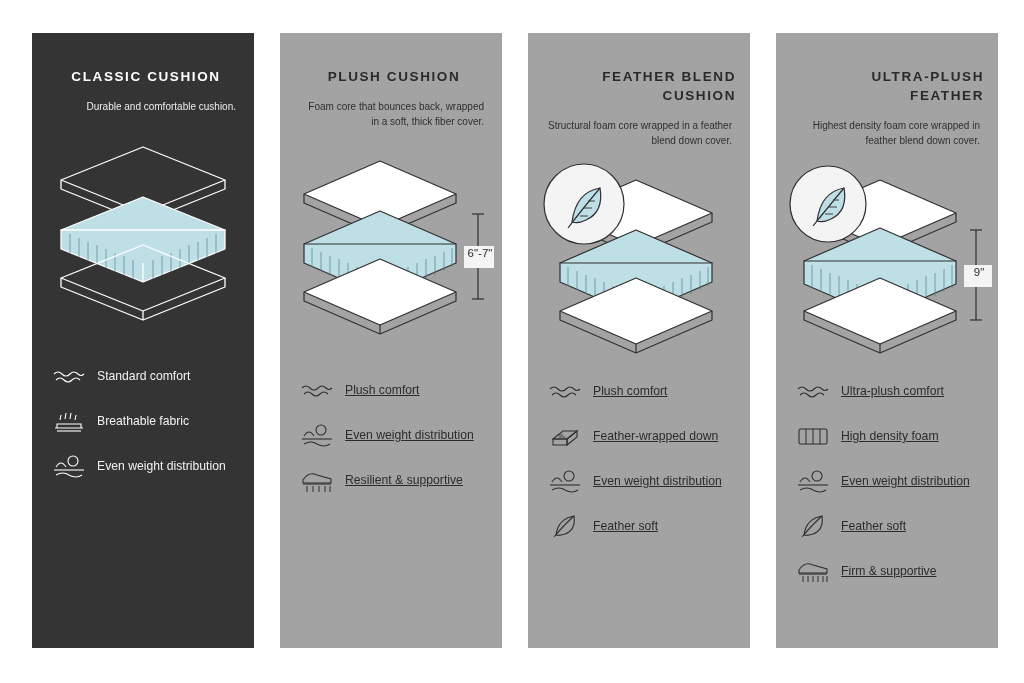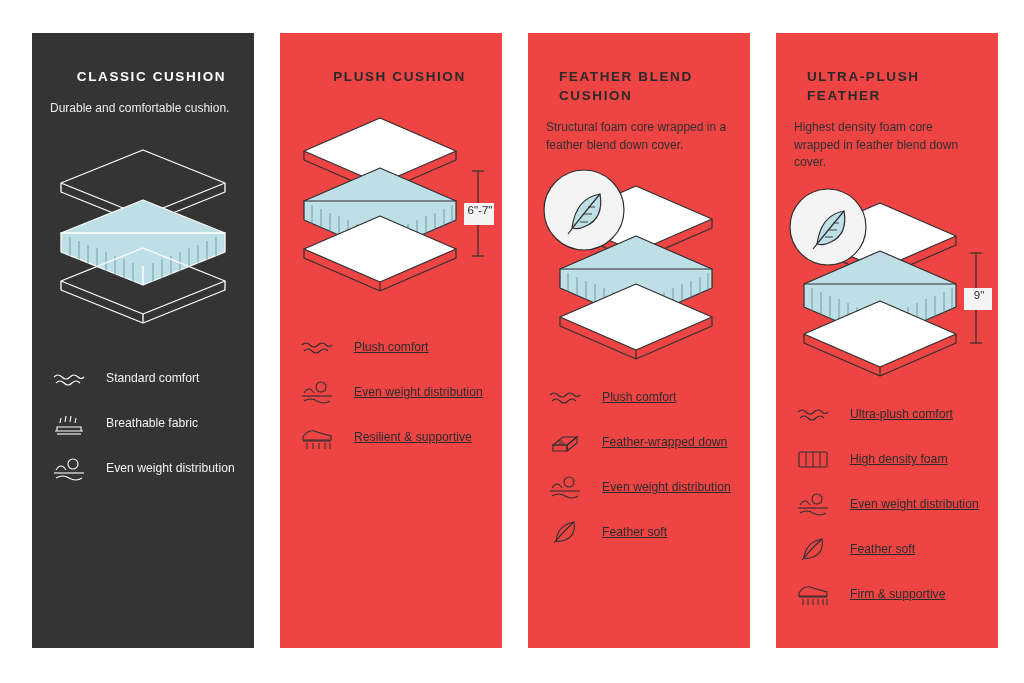--- a/index.html
+++ b/index.html
@@ -20,38 +20,38 @@
   .card {
     width:222px;
     height:615px;
     position:relative;
     display:flex;
     flex-direction:column;
     align-items:center;
     padding-top:34px;
   }
   .card.dark { background:#343434; }
-  .card.light { background:#ef4444; }
+  .card.light { background:#a3a3a3; }
 
   .card-title {
     font-size:13.5px;
     font-weight:bold;
     letter-spacing:1.6px;
-    text-align:left;
+    text-align:right;
     line-height:1.42;
-    margin:0 14px 0 31px;
+    margin:0 14px 0 20px;
   }
   .dark .card-title { color:#ffffff; }
   .light .card-title { color:#2a2a2a; }
 
   .card-desc {
     margin-top:14px;
-    font-size:12px;
+    font-size:10px;
     line-height:1.45;
-    text-align:left;
+    text-align:right;
     width:186px;
   }
   .dark .card-desc { color:#ececec; }
   .light .card-desc { color:#2f2f2f; }
 
   .art {
     position:relative;
     width:222px;
     height:210px;
     margin-top:12px;
@@ -61,21 +61,21 @@
   .features {
     width:186px;
     margin-top:6px;
     display:flex;
     flex-direction:column;
     gap:15px;
   }
   .feature {
     display:flex;
     align-items:center;
-    gap:18px;
+    gap:9px;
   }
   .feature .ficon {
     width:38px;
     min-width:38px;
     height:30px;
     display:flex;
     align-items:center;
     justify-content:center;
   }
   .feature .flabel {
@@ -164,20 +164,21 @@
               <path d="M4 22 q7 -4 13 0 q7 4 13 0" stroke="#ffffff" stroke-width="1.1" fill="none"></path>
             </svg>
         </span>
         <span class="flabel">Even weight distribution</span>
       </div>
     </div>
   </div>
 
   <div class="card light" id="card-1">
     <div class="card-title">PLUSH CUSHION</div>
+    <div class="card-desc">Foam core that bounces back, wrapped in a soft, thick fiber cover.</div>
 
     <div class="art">
       <svg width="222" height="210" viewBox="0 0 222 210" fill="none">
         <g stroke="#2f2f2f" stroke-width="1.2" stroke-linejoin="round">
           <polygon points="100,20 176,53 100,86 24,53" fill="#ffffff"></polygon>
           <polyline points="24,53 24,62 100,95 176,62 176,53"></polyline>
           <line x1="100" y1="86" x2="100" y2="95"></line>
           <polygon points="100,70 176,103 100,136 24,103" fill="#bfdfe6"></polygon>
           <polygon points="24,103 24,122 100,155 176,122 176,103" fill="#bfdfe6"></polygon>
           <line x1="100" y1="136" x2="100" y2="155"></line>

